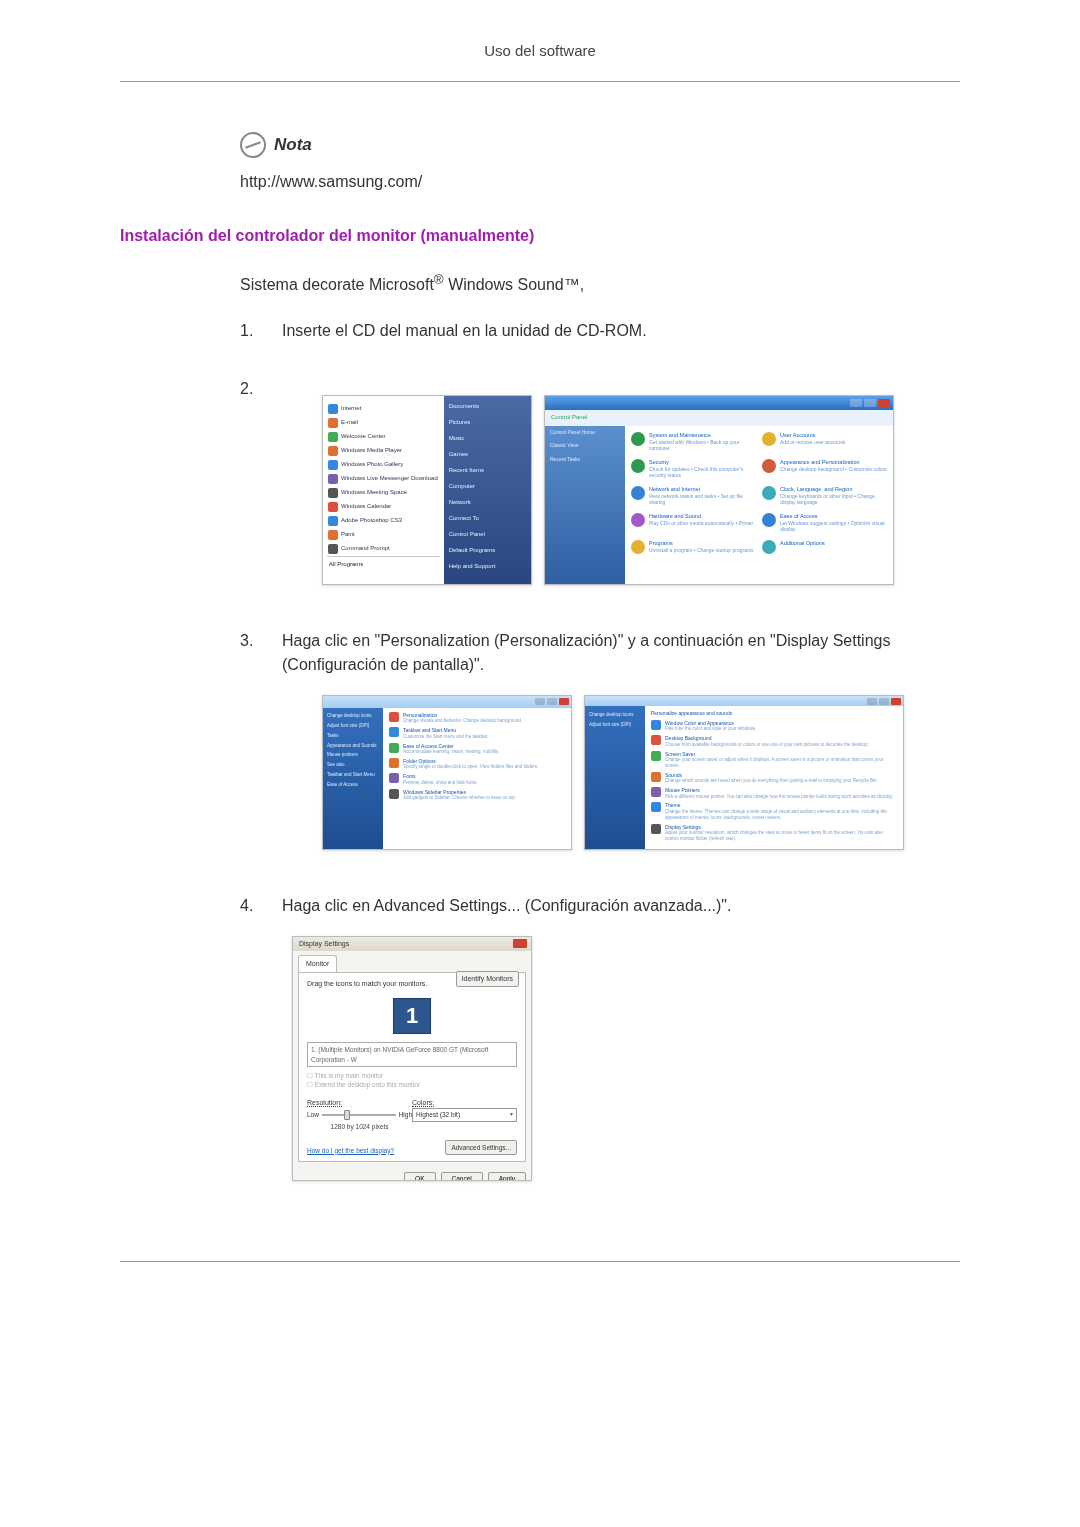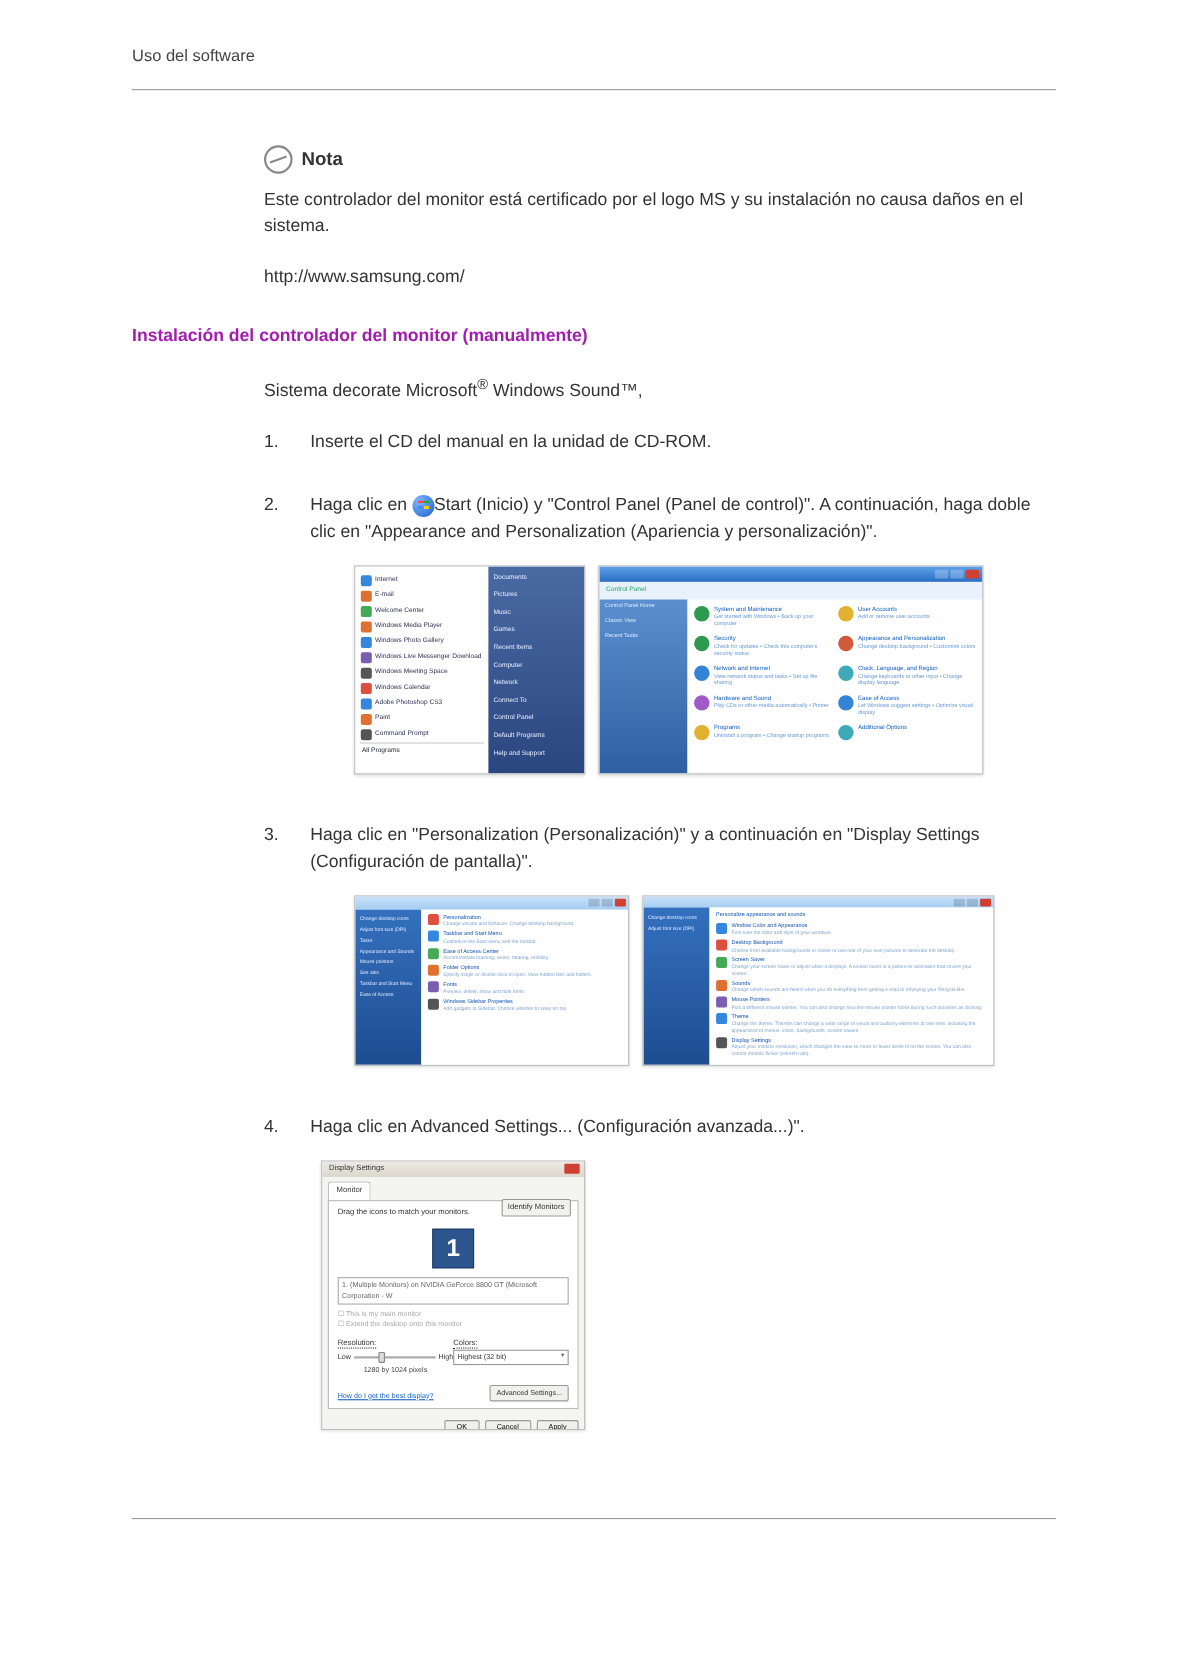--- a/index.html
+++ b/index.html
@@ -7,35 +7,37 @@
       font-family: Arial, Helvetica, sans-serif;
       background: #fff;
       width: 1080px;
       min-height: 1527px;
       padding: 40px 120px;
       color: #333;
       font-size: 16px;
       line-height: 1.5;
     }
     .header {
+      text-align: center;
       font-size: 15px;
       color: #444;
       padding-bottom: 18px;
       border-bottom: 1px solid #999;
       margin-bottom: 50px;
     }
     .nota-block {
       margin-left: 120px;
       margin-bottom: 30px;
     }
     .nota-row {
       display: flex;
       align-items: center;
       gap: 8px;
       margin-bottom: 12px;
+      font-style: italic;
     }
     .nota-icon {
       width: 26px;
       height: 26px;
       border: 2px solid #888;
       border-radius: 50%;
       display: flex;
       align-items: center;
       justify-content: center;
       position: relative;
@@ -428,21 +430,20 @@
 
 <div class="header">
   <span>Uso del software</span>
 </div>
 
 <div class="nota-block">
   <div class="nota-row">
     <span class="nota-icon"></span>
     <span class="nota-text">Nota</span>
   </div>
-  <p class="para">Este controlador del monitor está certificado por el logo MS y su instalación no causa daños en el sistema.</p>
   <p class="para">http://www.samsung.com/</p>
 </div>
 
 <h2 class="section-title">Instalación del controlador del monitor (manualmente)</h2>
 
 <p class="body-text">
   <span>Sistema decorate Microsoft</span><sup>®</sup><span> Windows Sound</span><span>™</span><span>,</span>
 </p>
 
 <ol class="ol-steps">
@@ -450,23 +451,20 @@
   <li>
     <span class="step-num">1.</span>
     <div class="step-body">
       <p>Inserte el CD del manual en la unidad de CD-ROM.</p>
     </div>
   </li>
 
   <li>
     <span class="step-num">2.</span>
     <div class="step-body">
-      <p>
-        <span>Haga clic en </span><span class="win-icon"></span><span>Start (Inicio) y "Control Panel (Panel de control)". A continuación, haga doble clic en "Appearance and Personalization (Apariencia y personalización)".</span>
-      </p>
 
       <div class="shots-row">
 
         <div class="shot s1">
           <div class="start-menu">
             <div class="start-left">
               <div class="sm-item">
                   <span class="sm-ico c2"></span>
                   <span>Internet</span>
                 </div>

